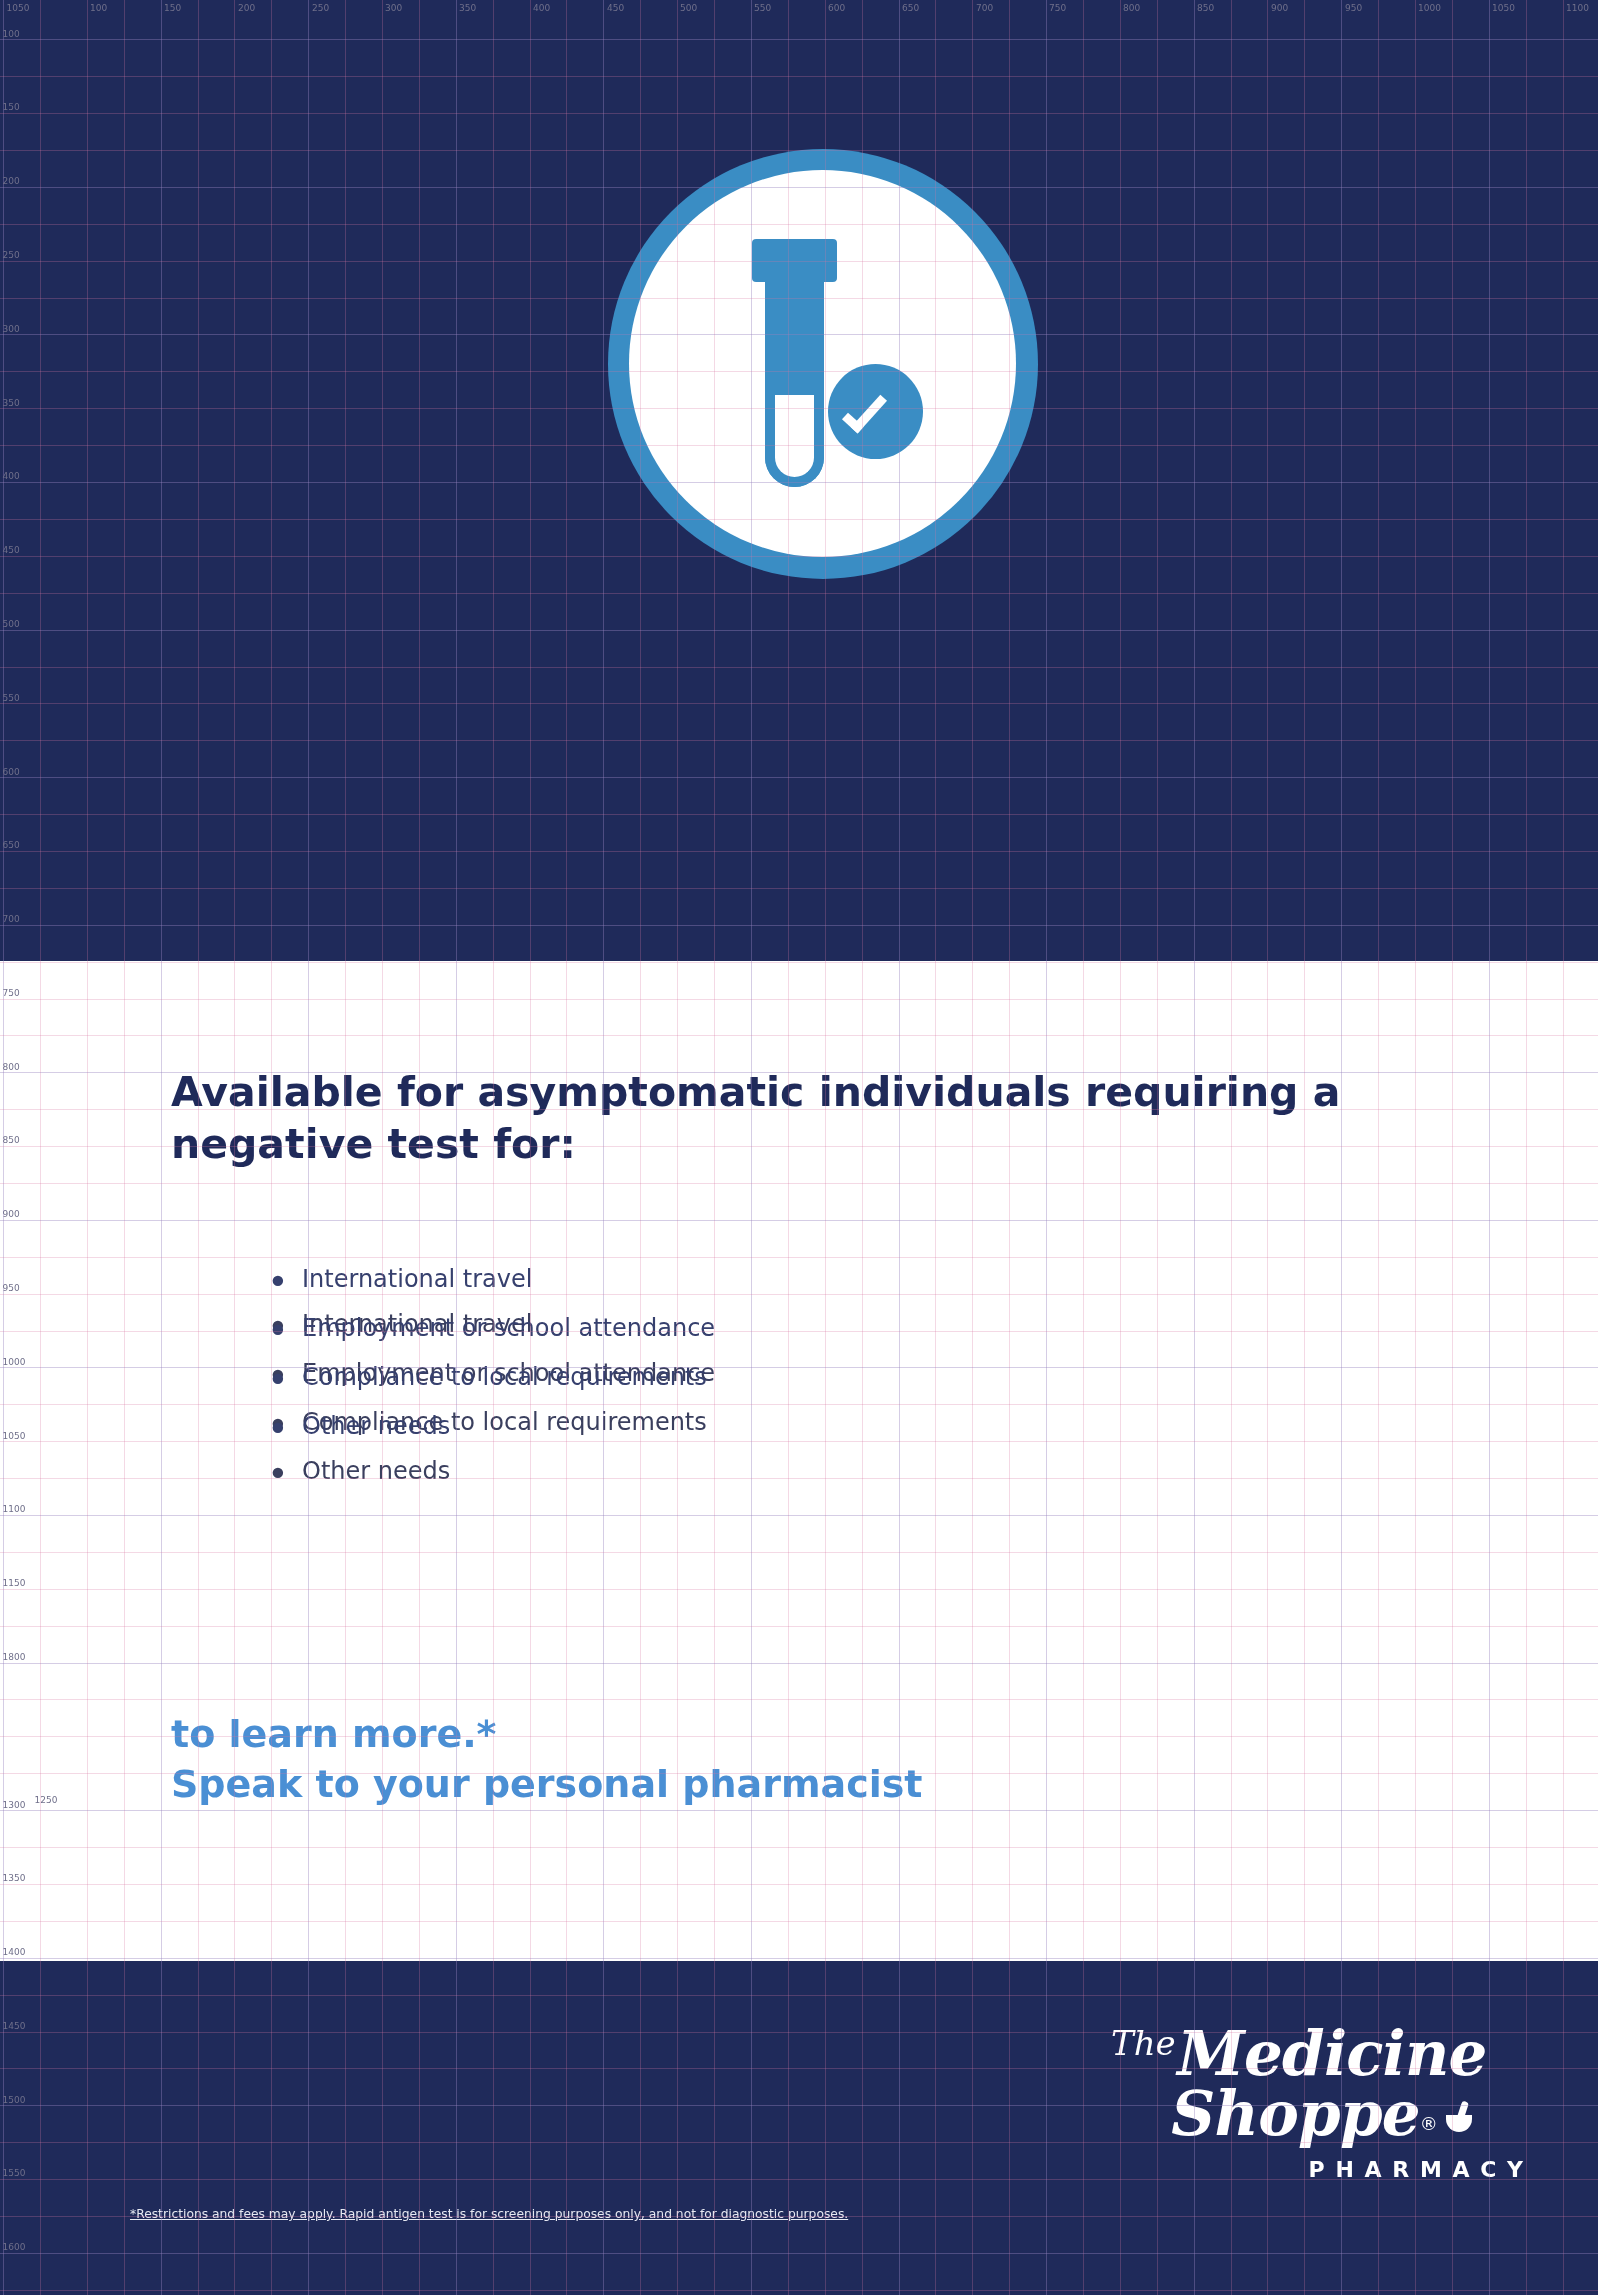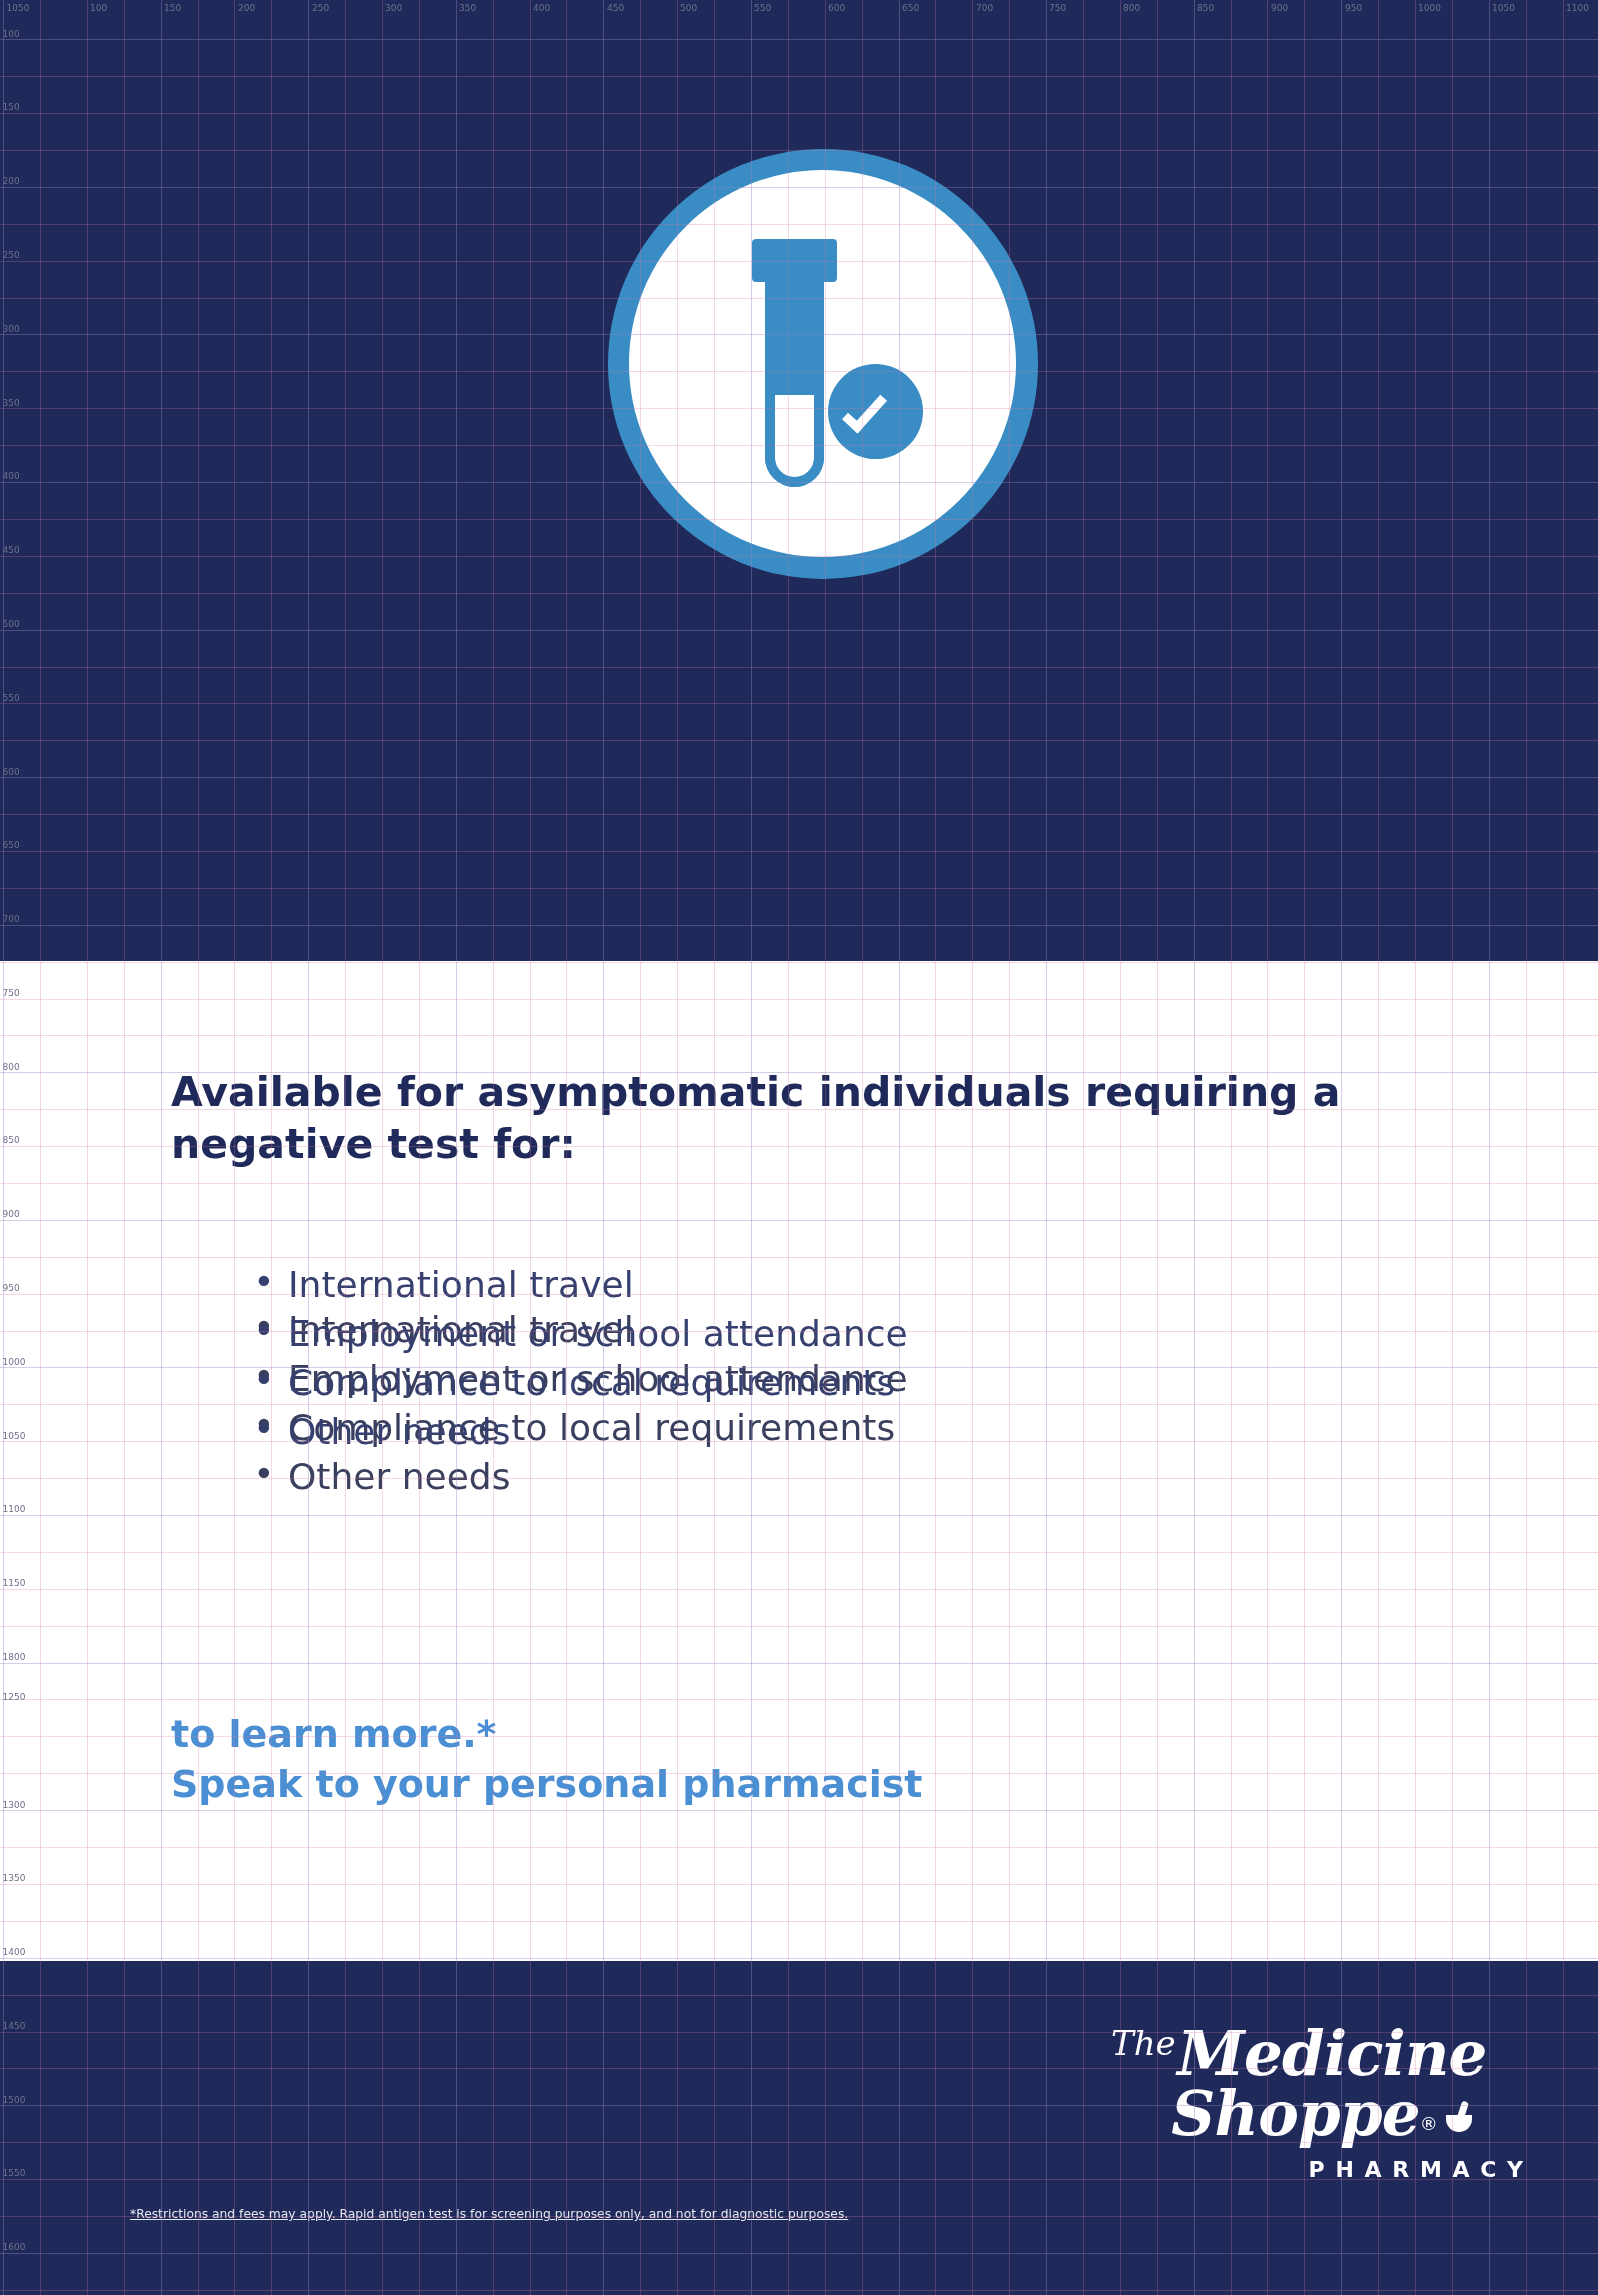--- a/index.html
+++ b/index.html
@@ -183,29 +183,29 @@
     top: 1066px;
     width: 1279px;
     color: #1f2a5a;
     font-family: "DejaVu Sans", sans-serif;
     font-weight: bold;
     font-size: 41px;
     line-height: 1.28;
   }
   .bullets {
     position: absolute;
-    left: 250px;
+    left: 264px;
     top: 1267px;
     width: 1230px;
     margin: 0;
     padding: 0;
     list-style: none;
     color: #36406e;
     font-family: "DejaVu Sans", sans-serif;
-    font-size: 36px;
+    font-size: 24px;
     line-height: 1.0;
   }
   .bullets li {
     position: relative;
     padding-left: 38px;
     height: 49px;
   }
   .bullets li::before {
     content: "•";
     position: absolute;
@@ -525,21 +525,21 @@
       <div class="ruler-tick-label left" style="top: 988px;">750</div>
       <div class="ruler-tick-label left" style="top: 1062px;">800</div>
       <div class="ruler-tick-label left" style="top: 1135px;">850</div>
       <div class="ruler-tick-label left" style="top: 1209px;">900</div>
       <div class="ruler-tick-label left" style="top: 1283px;">950</div>
       <div class="ruler-tick-label left" style="top: 1357px;">1000</div>
       <div class="ruler-tick-label left" style="top: 1431px;">1050</div>
       <div class="ruler-tick-label left" style="top: 1504px;">1100</div>
       <div class="ruler-tick-label left" style="top: 1578px;">1150</div>
       <div class="ruler-tick-label left" style="top: 1652px;">1800</div>
-      <div class="ruler-tick-label left" style="top: 1692px;">1250</div>
+      <div class="ruler-tick-label left" style="top: 1795px; margin-left: 32px;">1250</div>
       <div class="ruler-tick-label left" style="top: 1800px;">1300</div>
       <div class="ruler-tick-label left" style="top: 1873px;">1350</div>
       <div class="ruler-tick-label left" style="top: 1947px;">1400</div>
       <div class="ruler-tick-label left" style="top: 2021px;">1450</div>
       <div class="ruler-tick-label left" style="top: 2095px;">1500</div>
       <div class="ruler-tick-label left" style="top: 2168px;">1550</div>
       <div class="ruler-tick-label left" style="top: 2242px;">1600</div>
     </div>
 </div>
 

